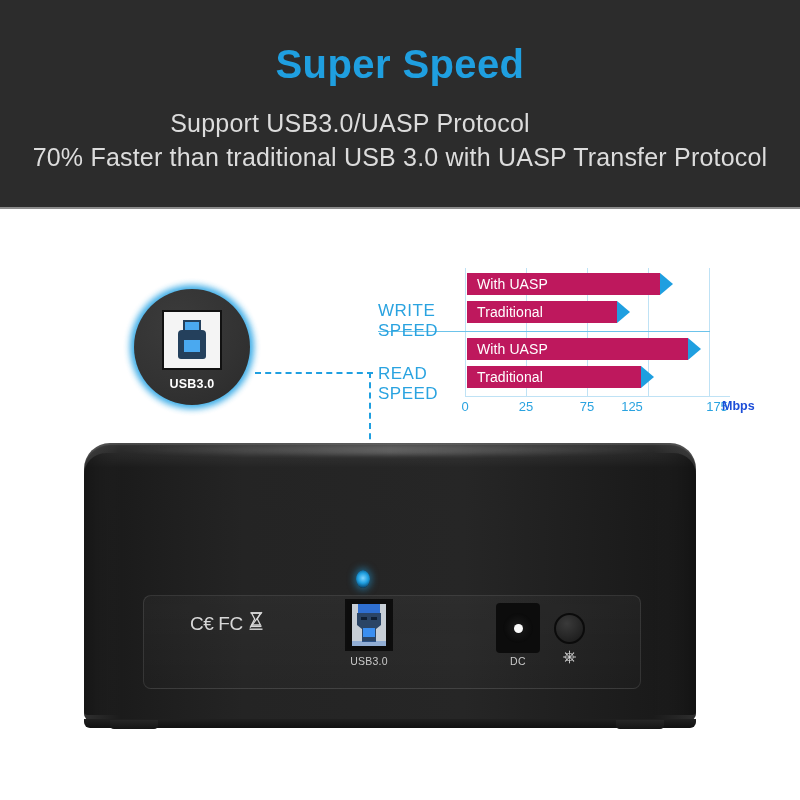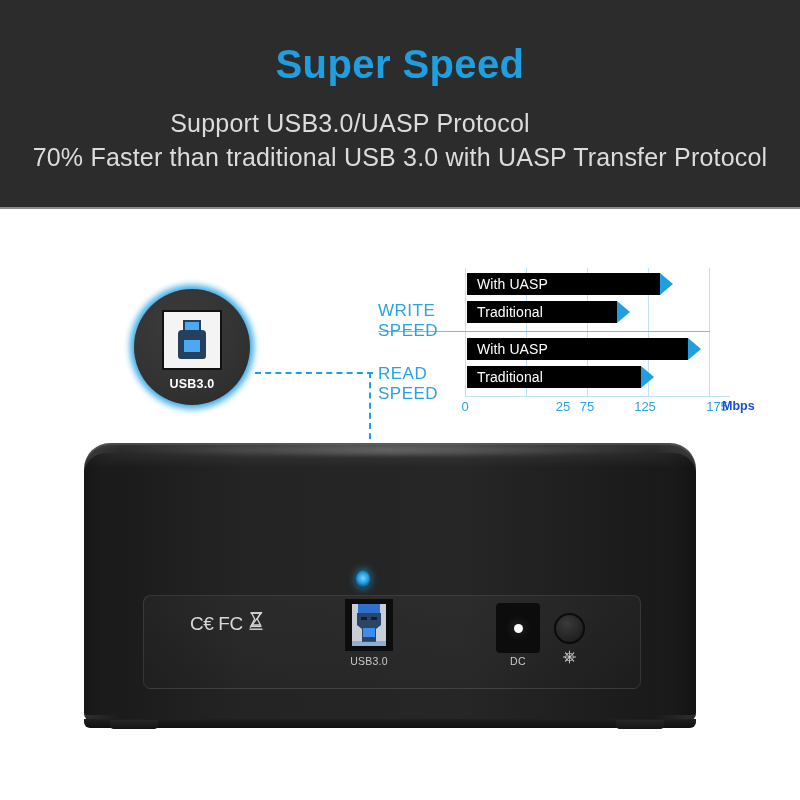--- a/index.html
+++ b/index.html
@@ -79,21 +79,21 @@
     position:absolute;left:87px;top:128px;width:265px;height:1px;background:#bfe2f5;
   }
   .mid-line{
     position:absolute;left:0;top:63px;width:332px;height:1px;background:#6cc3ea;
   }
   .grp-label{
     position:absolute;color:#2aa3e0;font-size:17px;font-weight:400;
     letter-spacing:.5px;text-align:left;width:84px;left:0;
   }
   .bar{
-    position:absolute;height:22px;background:#000000;
+    position:absolute;height:22px;background:#be185d;
     display:flex;align-items:center;
   }
   .bar .bar-text{
     color:#ffffff;font-size:14px;font-weight:400;padding-left:10px;
     white-space:nowrap;letter-spacing:.1px;
   }
   .bar .tip{
     position:absolute;right:-13px;top:0;width:0;height:0;
     border-top:11px solid transparent;border-bottom:11px solid transparent;
     border-left:13px solid #1f9fe0;
@@ -244,23 +244,23 @@
     <div class="bar" style="left:89px;top:70px;width:221px;">
       <span class="bar-text">With UASP</span>
       <span class="tip"></span>
     </div>
     <div class="bar" style="left:89px;top:98px;width:174px;">
       <span class="bar-text">Traditional</span>
       <span class="tip"></span>
     </div>
 
     <div class="tick-label" style="left:87px;">0</div>
-    <div class="tick-label" style="left:148px;margin-left:37px;">25</div>
+    <div class="tick-label" style="left:148px;">25</div>
     <div class="tick-label" style="left:209px;">75</div>
-    <div class="tick-label" style="left:267px;">125</div>
+    <div class="tick-label" style="left:254px;">125</div>
     <div class="tick-label" style="left:339px;">175</div>
     <div class="unit-label" style="left:344px;">Mbps</div>
   </div>
 
   <div class="dock">
     <div class="dock-body"></div>
     <div class="dock-top-gloss"></div>
     <div class="dock-shadow-l"></div>
     <div class="dock-shadow-r"></div>
     <div class="dock-base-edge"></div>

